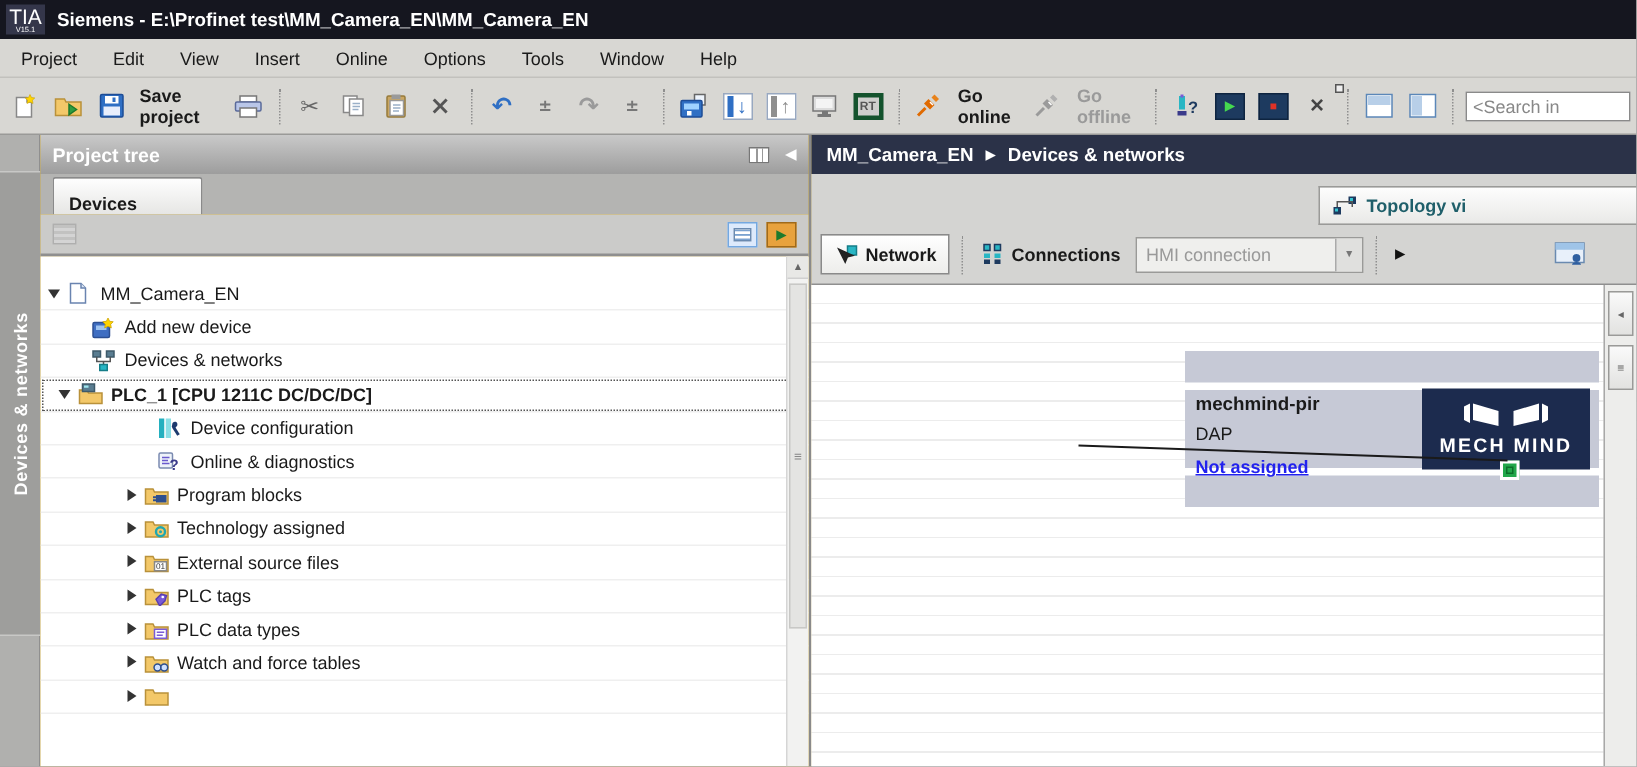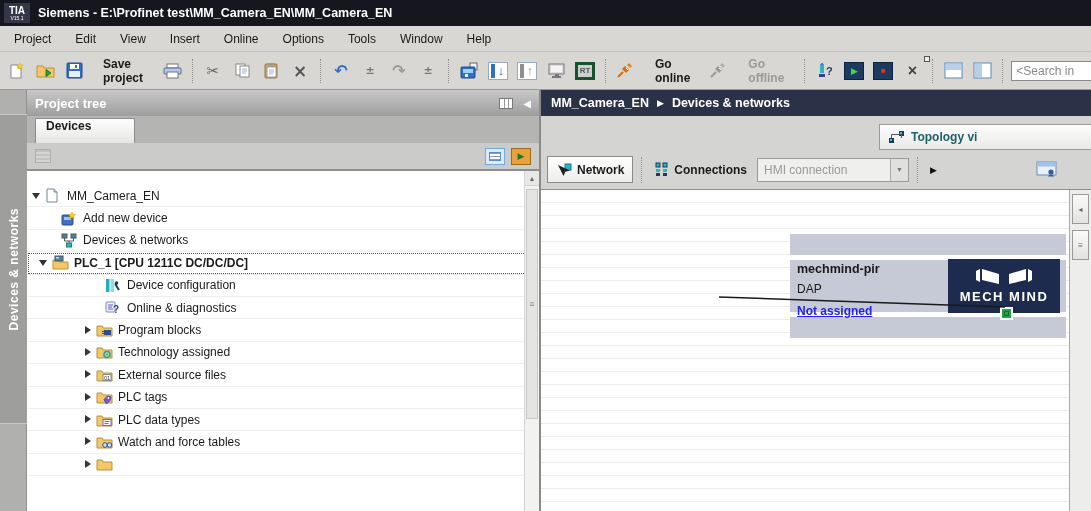--- a/index.html
+++ b/index.html
@@ -2,31 +2,31 @@
 <html><head>
 <meta charset="utf-8">
 <style>
   html,body{margin:0;padding:0;background:#888;}
   *{box-sizing:border-box;font-family:"Liberation Sans","DejaVu Sans",sans-serif;}
   #app{position:relative;width:1091px;height:511px;overflow:hidden;background:#d8d7d3;font-size:12px;color:#1a1a1a;}
   .abs{position:absolute;}
   
   #titlebar{left:0;top:0;width:1091px;height:26px;background:#15161f;display:flex;align-items:center;color:#fff;}
   #tialogo{width:26px;height:20px;margin:0 8px 0 4px;background:#34364a;color:#fff;display:flex;flex-direction:column;align-items:center;justify-content:center;line-height:1;}
-  #tialogo .l1{font-size:10px;font-weight:bold;}
+  #tialogo .l1{font-size:14px;font-weight:normal;}
   #tialogo .l2{font-size:5px;}
   #titletext{font-weight:bold;font-size:12.5px;}
   
   #menubar{left:0;top:26px;width:1091px;height:26px;background:#d8d7d3;display:flex;align-items:center;padding-left:14px;gap:24px;border-bottom:1px solid #c2c1bd;}
   .menuitem{cursor:default;}
   
   #toolbar{left:0;top:52px;width:1091px;height:38px;background:#d8d7d3;border-bottom:1px solid #9a9a98;display:flex;align-items:center;padding:0 4px;gap:5px;}
   .tbtn{height:26px;min-width:24px;display:flex;align-items:center;justify-content:center;position:relative;}
   .tsep{width:1px;height:24px;border-left:1px dotted #8f8f8f;margin:0 3px;}
-  .tlabel{font-size:12px;font-weight:bold;margin:0 12px;}
+  .tlabel{font-size:12px;font-weight:bold;margin:0 2px;}
   .glyph{font-family:"DejaVu Sans",sans-serif;}
   .g-cut{font-size:15px;color:#666;}
   .g-del{font-size:17px;color:#555;font-weight:bold;}
   .g-undo{font-size:16px;color:#2f6fc4;font-weight:bold;}
   .g-redo{font-size:16px;color:#9a9a9a;font-weight:bold;}
   .g-pm{font-size:11px;color:#777;font-weight:bold;}
   .arrbox{width:20px;height:18px;border:1px solid #98a8c0;background:#fff;display:flex;align-items:center;}
   .arrbox .bar{width:4px;height:14px;margin-left:2px;}
   .arrbox .ar{flex:1;text-align:center;font-weight:bold;font-size:13px;line-height:1;}
   .blue .bar{background:#2f6fc4;}.blue .ar{color:#2f6fc4;}
@@ -44,21 +44,21 @@
   #leftrail{left:0;top:90px;width:27px;height:421px;background:#b0b0ae;border-right:1px solid #8f8f8f;}
   #railtab{position:absolute;left:0;top:24px;width:27px;height:310px;background:#9e9e9c;border-top:1px solid #c8c8c6;border-bottom:1px solid #c8c8c6;display:flex;align-items:center;justify-content:center;}
   #railtab span{writing-mode:vertical-rl;transform:rotate(180deg);color:#fff;font-weight:bold;font-size:12px;letter-spacing:.5px;}
   
   #ptree{left:27px;top:90px;width:514px;height:421px;background:#eab308;border-right:2px solid #8a8a8a;display:flex;flex-direction:column;}
   #ptreehdr{height:26px;background:linear-gradient(#c9c9c9,#9d9d9d);color:#fff;font-weight:bold;font-size:13px;display:flex;align-items:center;padding:0 8px;}
   #ptreehdr .sp{flex:1;}
   .colicon{width:14px;height:11px;background:#fff;border:1px solid #777;margin-right:10px;background-image:linear-gradient(90deg,transparent 4px,#999 4px,#999 5px,transparent 5px,transparent 8px,#999 8px,#999 9px,transparent 9px);}
   .collapse{color:#fff;font-size:10px;}
   #tabrow{height:27px;background:#b4b4b2;display:flex;align-items:flex-end;padding-left:8px;}
-  #devtab{width:100px;height:25px;background:linear-gradient(#fefefe,#e6e6e4);border:1px solid #8a8a8a;border-bottom:none;border-radius:2px 2px 0 0;display:flex;align-items:flex-start;padding-left:10px;font-weight:bold;}
+  #devtab{width:100px;height:25px;background:linear-gradient(#fefefe,#e6e6e4);border:1px solid #8a8a8a;border-bottom:none;border-radius:2px 2px 0 0;display:flex;align-items:flex-end;padding-left:10px;font-weight:bold;}
   #ptreetb{height:28px;background:#cbcbc9;border-bottom:2px solid #8f8f8f;display:flex;align-items:center;padding:0 8px;}
   .sorticon{width:16px;height:14px;border:1px solid #999;background:#ddd;opacity:.55;background-image:linear-gradient(#bbb 2px,transparent 2px);background-size:100% 4px;}
   #ptreetb .sp{flex:1;}
   .dview{width:20px;height:17px;background:#ddeafc;border:1px solid #74a8e0;display:flex;align-items:center;justify-content:center;margin-left:6px;}
   .dview i{width:12px;height:9px;background:#fff;border:1px solid #6a8ab0;background-image:linear-gradient(#7aa2d0 1px,transparent 1px);background-size:100% 3px;}
   .oview{width:20px;height:17px;margin-left:6px;background:#e8a23d;border:1px solid #a06a1a;color:#1d7a2c;font-size:9px;display:flex;align-items:center;justify-content:center;font-weight:bold;}
   #treearea{flex:1;background:#fff;position:relative;overflow:hidden;padding-top:14px;}
   .trow{height:22.4px;display:flex;align-items:center;border-bottom:1px solid #efefef;position:relative;padding-right:18px;}
   .trow .lbl{margin-left:5px;white-space:nowrap;}
   .trow.sel{outline:1px dotted #555;outline-offset:-2px;}

